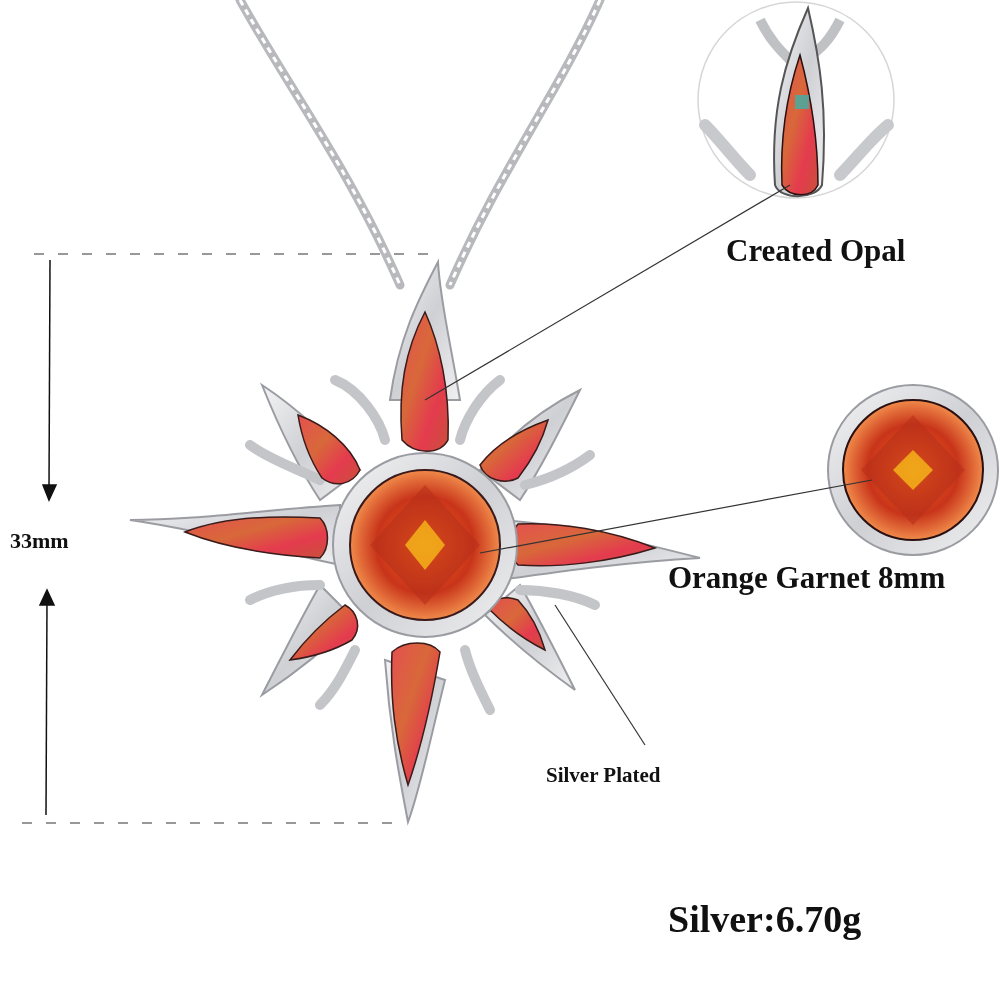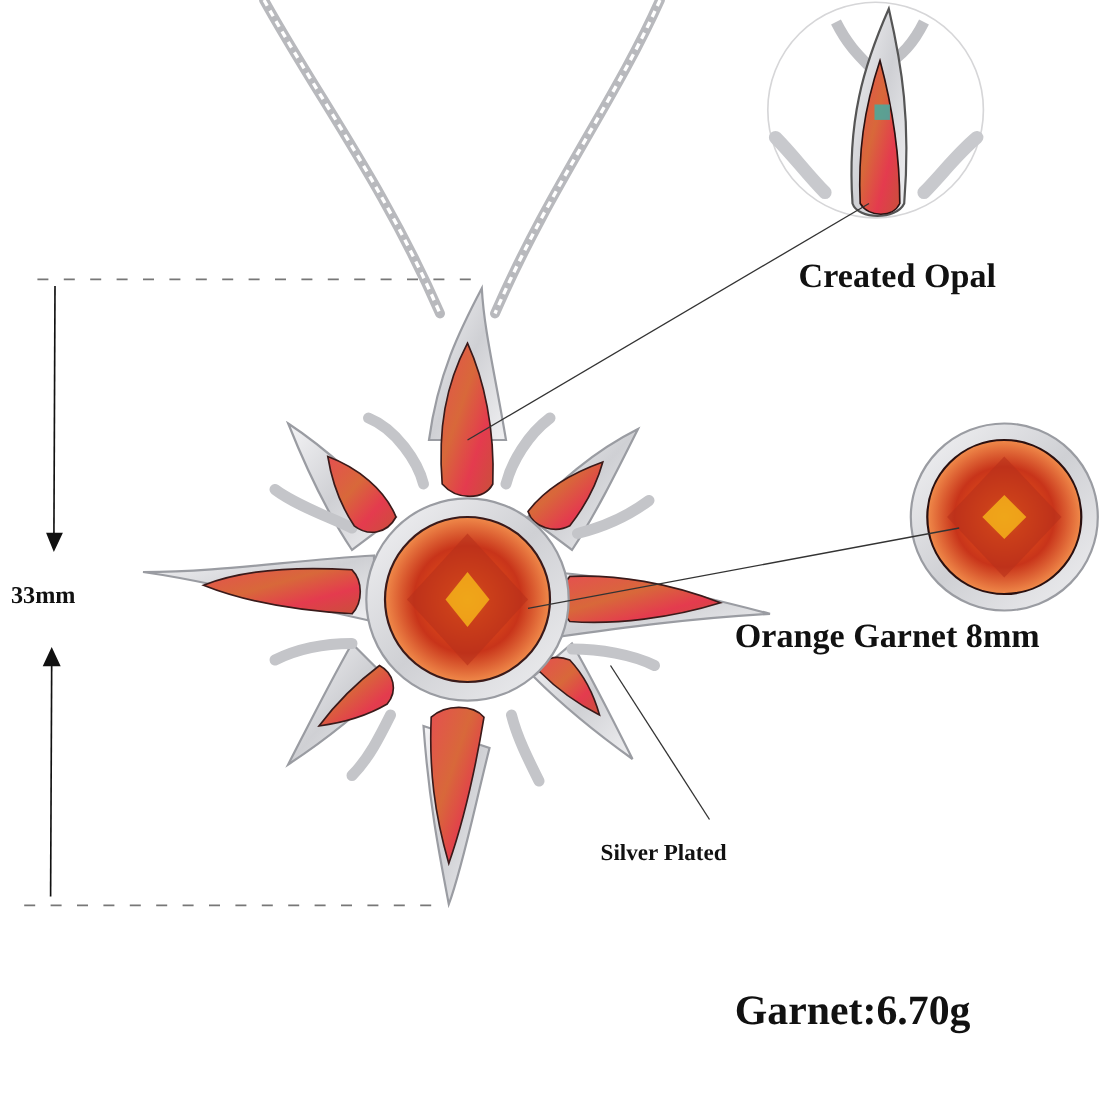--- a/index.html
+++ b/index.html
@@ -124,13 +124,13 @@
 </svg>
 
 <div class="label" style="left:10px; top:528px; font-size:22px;">33mm</div>
 
 <div class="label" style="left:726px; top:233px; font-size:31px;">Created Opal</div>
 
 <div class="label" style="left:668px; top:560px; font-size:31px;">Orange Garnet 8mm</div>
 
 <div class="label" style="left:546px; top:763px; font-size:21px;">Silver Plated</div>
 
-<div class="label" style="left:668px; top:897px; font-size:38px;">Garnet:6.70g</div>
+<div class="label" style="left:668px; top:897px; font-size:38px;">Silver:6.70g</div>
 
 </body></html>

